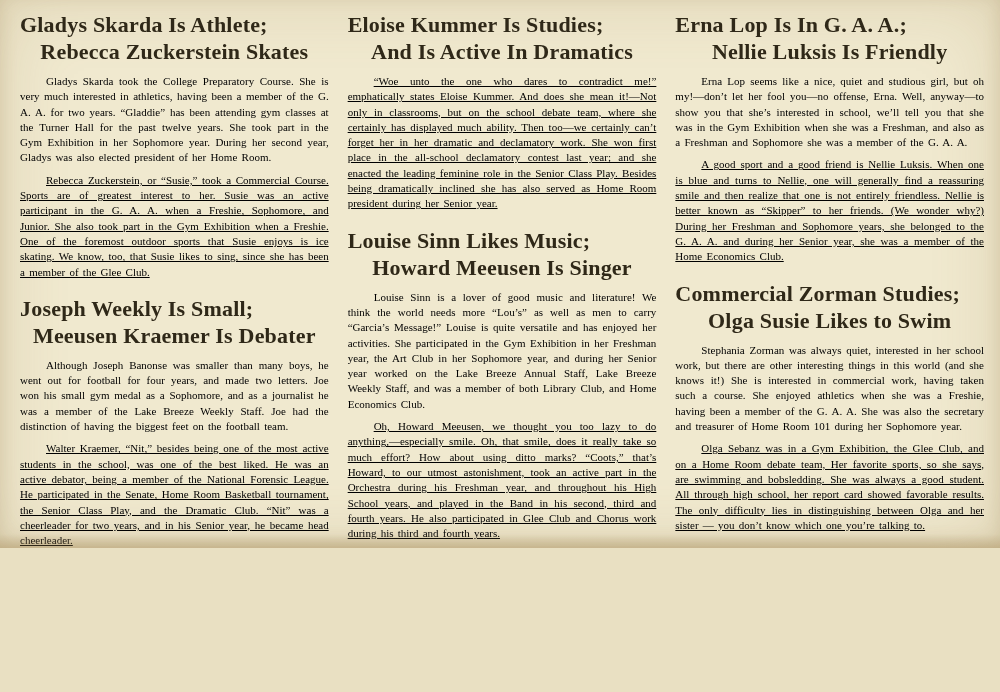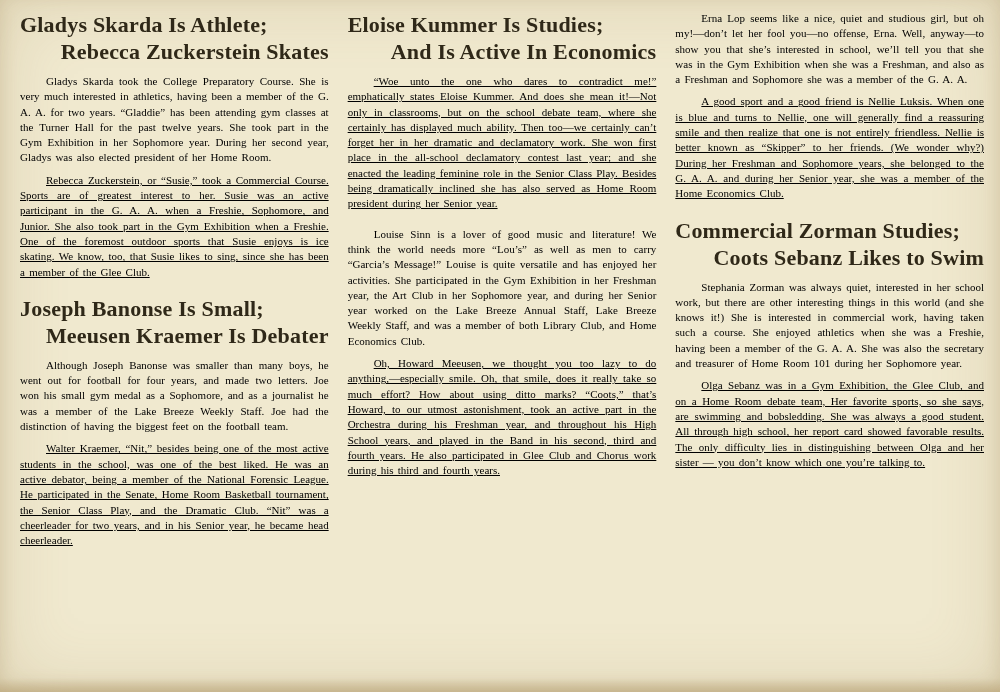--- a/index.html
+++ b/index.html
@@ -3,21 +3,21 @@
 <meta charset="utf-8">
 <style>
   html, body {
     margin: 0;
     padding: 0;
     background: #e9e0c2;
   }
   .page {
     position: relative;
     width: 1000px;
-    height: 692px;
+    height: 548px;
     box-sizing: border-box;
     padding: 11px 16px 0 20px;
     overflow: hidden;
     background:
       radial-gradient(ellipse 130% 110% at 48% 42%, rgba(255,253,240,0.55) 0%, rgba(255,253,240,0) 55%),
       linear-gradient(to bottom, #efe8cd 0%, #f1ebd3 72%, #ead F 0%, #e8dfc0 92%, #dccb a 0%, #d8c6a0 100%);
     background-color: #f0e9cf;
     box-shadow: inset 0 0 70px rgba(146,116,58,0.20), inset 0 -6px 18px rgba(120,92,40,0.18);
     display: grid;
     grid-template-columns: repeat(3, 1fr);
@@ -45,21 +45,21 @@
     line-height: 27px;
     color: #2f2818;
     letter-spacing: 0.2px;
   }
   .hl-line1 {
     display: block;
     text-align: left;
   }
   .hl-line2 {
     display: block;
-    text-align: right;
+    text-align: center;
   }
   .article p {
     margin: 0 0 7px 0;
     font-size: 11px;
     line-height: 15.3px;
     color: #000000;
     text-align: justify;
     text-indent: 26px;
     word-spacing: 1.5px;
   }
@@ -77,50 +77,58 @@
     <section class="article">
       <h2 class="headline">
         <span class="hl-line1">Gladys Skarda Is Athlete;</span>
         <span class="hl-line2">Rebecca Zuckerstein Skates</span>
       </h2>
       <p>Gladys Skarda took the College Preparatory Course.  She is very much interested in athletics, having been a member of the G. A. A. for two years.  “Gladdie” has been attending gym classes at the Turner Hall for the past twelve years.  She took part in the Gym Exhibition in her Sophomore year.  During her second year, Gladys was also elected president of her Home Room.</p>
       <p>Rebecca Zuckerstein, or “Susie,” took a Commercial Course.  Sports are of greatest interest to her.  Susie was an active participant in the G. A. A. when a Freshie, Sophomore, and Junior.  She also took part in the Gym Exhibition when a Freshie.  One of the foremost outdoor sports that Susie enjoys is ice skating. We know, too, that Susie likes to sing, since she has been a member of the Glee Club.</p>
     </section>
     <section class="article">
       <h2 class="headline">
-        <span class="hl-line1">Joseph Banonse Is Small;</span>
+        <span class="hl-line1">Joseph Weekly Is Small;</span>
         <span class="hl-line2">Meeusen Kraemer Is Debater</span>
       </h2>
       <p>Although Joseph Banonse was smaller than many boys, he went out for football for four years, and made two letters.  Joe won his small gym medal as a Sophomore, and as a journalist he was a member of the Lake Breeze Weekly Staff.  Joe had the distinction of having the biggest feet on the football team.</p>
       <p>Walter Kraemer, “Nit,” besides being one of the most active students in the school, was one of the best liked.  He was an active debator, being a member of the National Forensic League.  He participated in the Senate, Home Room Basketball tournament, the Senior Class Play, and the Dramatic Club.  “Nit” was a cheerleader for two years, and in his Senior year, he became head cheerleader.</p>
     </section>
   </div>
 
   <div class="col">
     <section class="article">
       <h2 class="headline">
         <span class="hl-line1">Eloise Kummer Is Studies;</span>
-        <span class="hl-line2">And Is Active In Economics</span>
+        <span class="hl-line2">And Is Active In Dramatics</span>
       </h2>
       <p>“Woe unto the one who dares to contradict me!”  emphatically states Eloise Kummer. And does she mean it!—Not only in classrooms, but on the school debate team, where she certainly has displayed much ability.  Then too—we certainly can’t forget her in her dramatic and declamatory work.  She won first place in the all-school declamatory contest last year; and she enacted the leading feminine role in the Senior Class Play. Besides being dramatically inclined she has also served as Home Room president during her Senior year.</p>
     </section>
     <section class="article">
+      <h2 class="headline">
+        <span class="hl-line1">Louise Sinn Likes Music;</span>
+        <span class="hl-line2">Howard Meeusen Is Singer</span>
+      </h2>
       <p>Louise Sinn is a lover of good music and literature!  We think the world needs more “Lou’s” as well as men to carry “Garcia’s Message!”  Louise is quite versatile and has enjoyed her activities.  She participated in the Gym Exhibition in her Freshman year, the Art Club in her Sophomore year, and during her Senior year worked on the Lake Breeze Annual Staff, Lake Breeze Weekly Staff, and was a member of both Library Club, and Home Economics Club.</p>
       <p>Oh, Howard Meeusen, we thought you too lazy to do anything,—especially smile. Oh, that smile, does it really take so much effort? How about using ditto marks?  “Coots,” that’s Howard, to our utmost astonishment, took an active part in the Orchestra during his Freshman year, and throughout his High School years, and played in the Band in his second, third and fourth years.  He also participated in Glee Club and Chorus work during his third and fourth years.</p>
     </section>
   </div>
 
   <div class="col">
     <section class="article">
+      <h2 class="headline">
+        <span class="hl-line1">Erna Lop Is In G. A. A.;</span>
+        <span class="hl-line2">Nellie Luksis Is Friendly</span>
+      </h2>
       <p>Erna Lop seems like a nice, quiet and studious girl, but oh my!—don’t let her fool you—no offense, Erna.  Well, anyway—to show you that she’s interested in school, we’ll tell you that she was in the Gym Exhibition when she was a Freshman, and also as a Freshman and Sophomore she was a member of the G. A. A.</p>
       <p>A good sport and a good friend is Nellie Luksis.  When one is blue and turns to Nellie, one will generally find a reassuring smile and then realize that one is not entirely friendless. Nellie is better known as “Skipper” to her friends.  (We wonder why?) During her Freshman and Sophomore years, she belonged to the G. A. A. and during her Senior year, she was a member of the Home Economics Club.</p>
     </section>
     <section class="article">
       <h2 class="headline">
         <span class="hl-line1">Commercial Zorman Studies;</span>
-        <span class="hl-line2">Coots Sebanz Likes to Swim</span>
+        <span class="hl-line2">Olga Susie Likes to Swim</span>
       </h2>
       <p>Stephania Zorman was always quiet, interested in her school work, but there are other interesting things in this world (and she knows it!) She is interested in commercial work, having taken such a course.  She enjoyed athletics when she was a Freshie, having been a member of the G. A. A.  She was also the secretary and treasurer of Home Room 101 during her Sophomore year.</p>
       <p>Olga Sebanz was in a Gym Exhibition, the Glee Club, and on a Home Room debate team, Her favorite sports, so she says, are swimming and bobsledding.  She was always a good student.  All through high school, her report card showed favorable results.  The only difficulty lies in distinguishing between Olga and her sister — you don’t know which one you’re talking to.</p>
     </section>
   </div>
 
 </div>
 
 </body></html>

